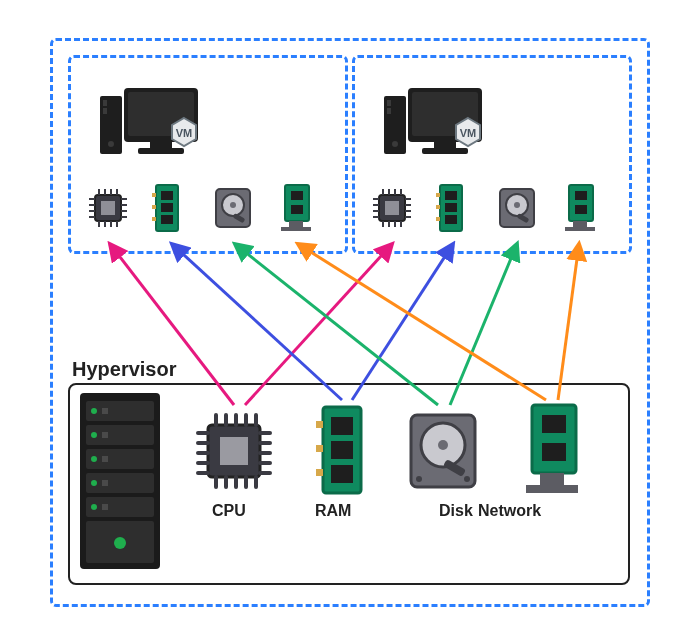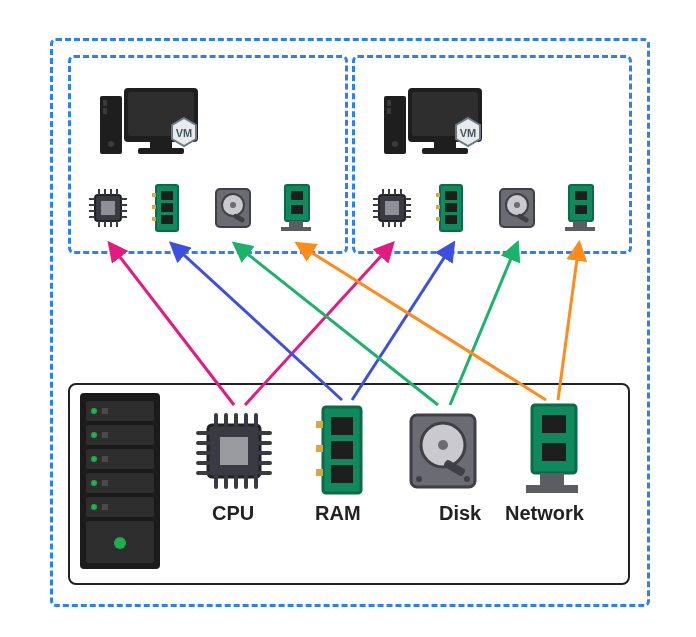--- a/index.html
+++ b/index.html
@@ -1,19 +1,19 @@
 <!DOCTYPE html>
 <html><head>
 <meta charset="utf-8">
 <style>
 html,body{margin:0;padding:0;background:#fff;font-family:Arial,Helvetica,sans-serif}
 .canvas{position:relative;width:604px;height:637px}
 .dash-box{position:absolute;border:3px dashed #2b7fff;border-radius:6px}
 .solid-box{position:absolute;border:2.5px solid #222;border-radius:8px}
-.label{position:absolute;font-weight:700;color:#222;font-size:20px}
+.label{position:absolute;font-weight:700;color:#222;font-size:16px}
 .hlabel{font-size:20px}
 svg.arrows{position:absolute;left:0;top:0;width:696px;height:637px;pointer-events:none}
 .icon-slot{position:absolute;display:flex;align-items:center;justify-content:center}
 </style>
 </head>
 <body>
 
 <div class="canvas">
 
   <div class="dash-box" style="left:50px;top:38px;width:594px;height:563px"></div>
@@ -155,20 +155,21 @@
   <div class="icon-slot" style="left:559px;top:183px;width:40px;height:50px">
     <svg width="40" height="50" viewBox="0 0 40 50">
       <rect x="10" y="2" width="24" height="36" rx="2" fill="#0f8a5f" stroke="#0b6b49" stroke-width="2"></rect>
       <rect x="16" y="8" width="12" height="9" fill="#1e1e1e"></rect>
         <rect x="16" y="22" width="12" height="9" fill="#1e1e1e"></rect>
       <rect x="14" y="38" width="14" height="8" fill="#5c5c63"></rect>
         <rect x="6" y="44" width="30" height="4" fill="#5c5c63"></rect>
     </svg>
   </div>
 
+  <div class="label hlabel" style="left:72px;top:358px">Hypervisor</div>
 
   <div class="solid-box" style="left:68px;top:383px;width:558px;height:198px"></div>
 
   <div class="icon-slot" style="left:76px;top:391px;width:88px;height:182px">
     <svg width="88" height="182" viewBox="0 0 88 182">
       <rect x="4" y="2" width="80" height="176" rx="4" fill="#1b1b1b"></rect>
       <g fill="#2e2e2e">
         <rect x="10" y="10" width="68" height="20" rx="2"></rect>
         <rect x="10" y="34" width="68" height="20" rx="2"></rect>
         <rect x="10" y="58" width="68" height="20" rx="2"></rect>
@@ -253,21 +254,21 @@
 
   <div class="icon-slot" style="left:518px;top:403px;width:66px;height:96px">
     <svg width="66" height="96" viewBox="0 0 66 96">
       <rect x="14" y="2" width="44" height="68" rx="3" fill="#0f8a5f" stroke="#0b6b49" stroke-width="3"></rect>
       <rect x="24" y="12" width="24" height="18" fill="#1e1e1e"></rect>
       <rect x="24" y="40" width="24" height="18" fill="#1e1e1e"></rect>
       <rect x="22" y="70" width="24" height="14" fill="#5c5c63"></rect>
       <rect x="8" y="82" width="52" height="8" fill="#5c5c63"></rect>
     </svg>
   </div>
-  <div class="label" style="left:505px;top:502px">Network</div>
+  <div class="label" style="left:478px;top:502px">Network</div>
 
   <svg class="arrows">
     <defs>
       <marker id="ah-cpu" viewBox="0 0 10 10" refX="8" refY="5" markerWidth="7" markerHeight="7" orient="auto-start-reverse">
         <path d="M0,0 L10,5 L0,10 z" fill="#e6197f"></path>
       </marker>
       <marker id="ah-ram" viewBox="0 0 10 10" refX="8" refY="5" markerWidth="7" markerHeight="7" orient="auto-start-reverse">
         <path d="M0,0 L10,5 L0,10 z" fill="#3d4fe0"></path>
       </marker>
       <marker id="ah-disk" viewBox="0 0 10 10" refX="8" refY="5" markerWidth="7" markerHeight="7" orient="auto-start-reverse">

